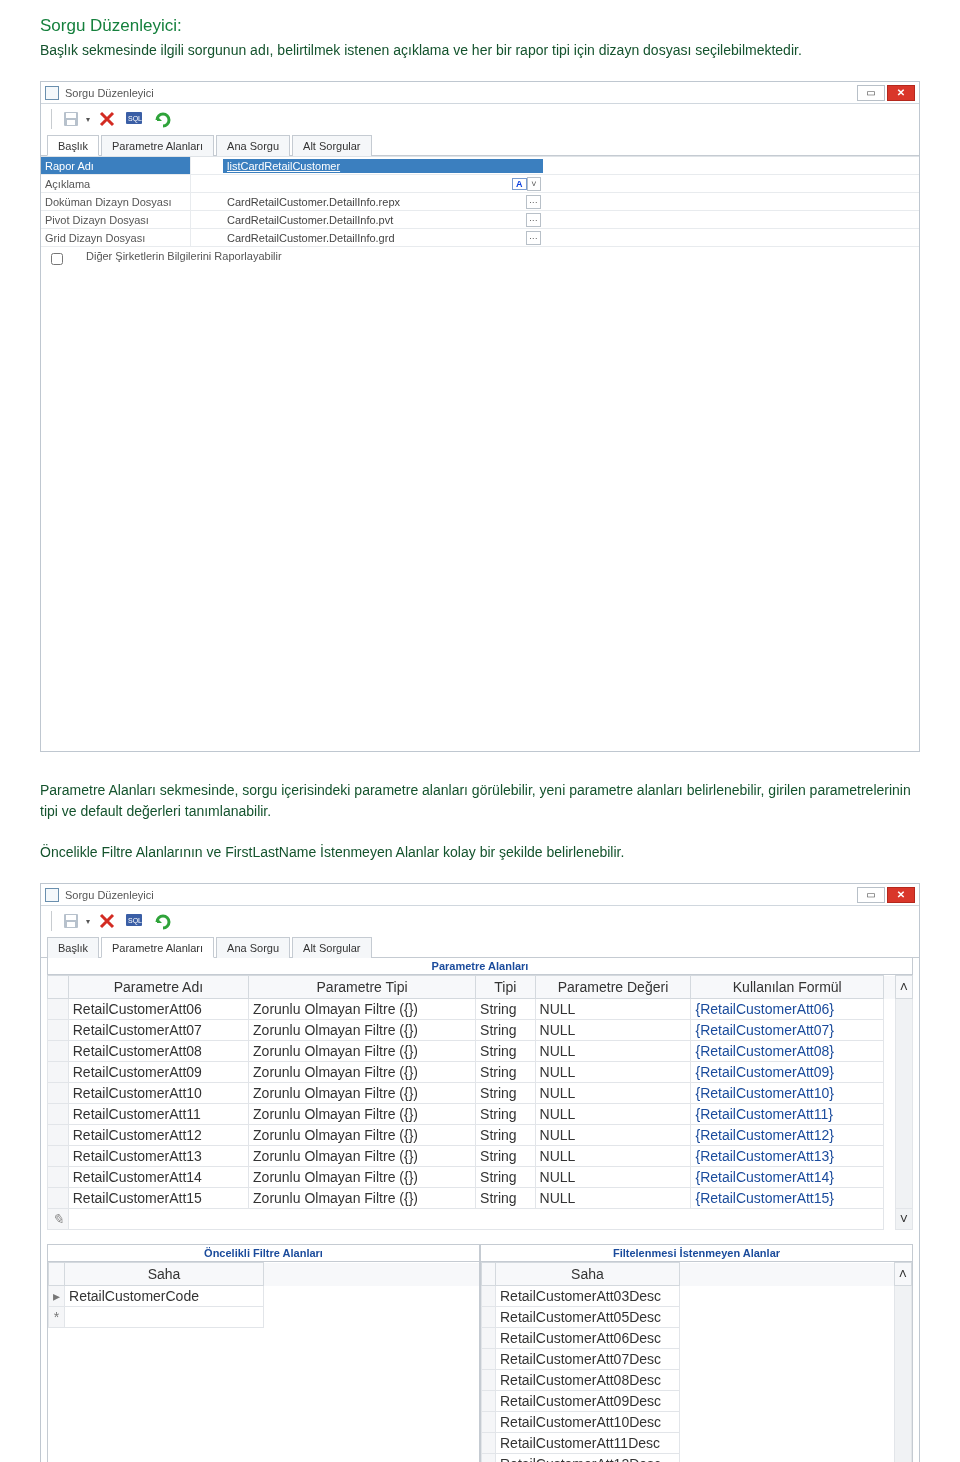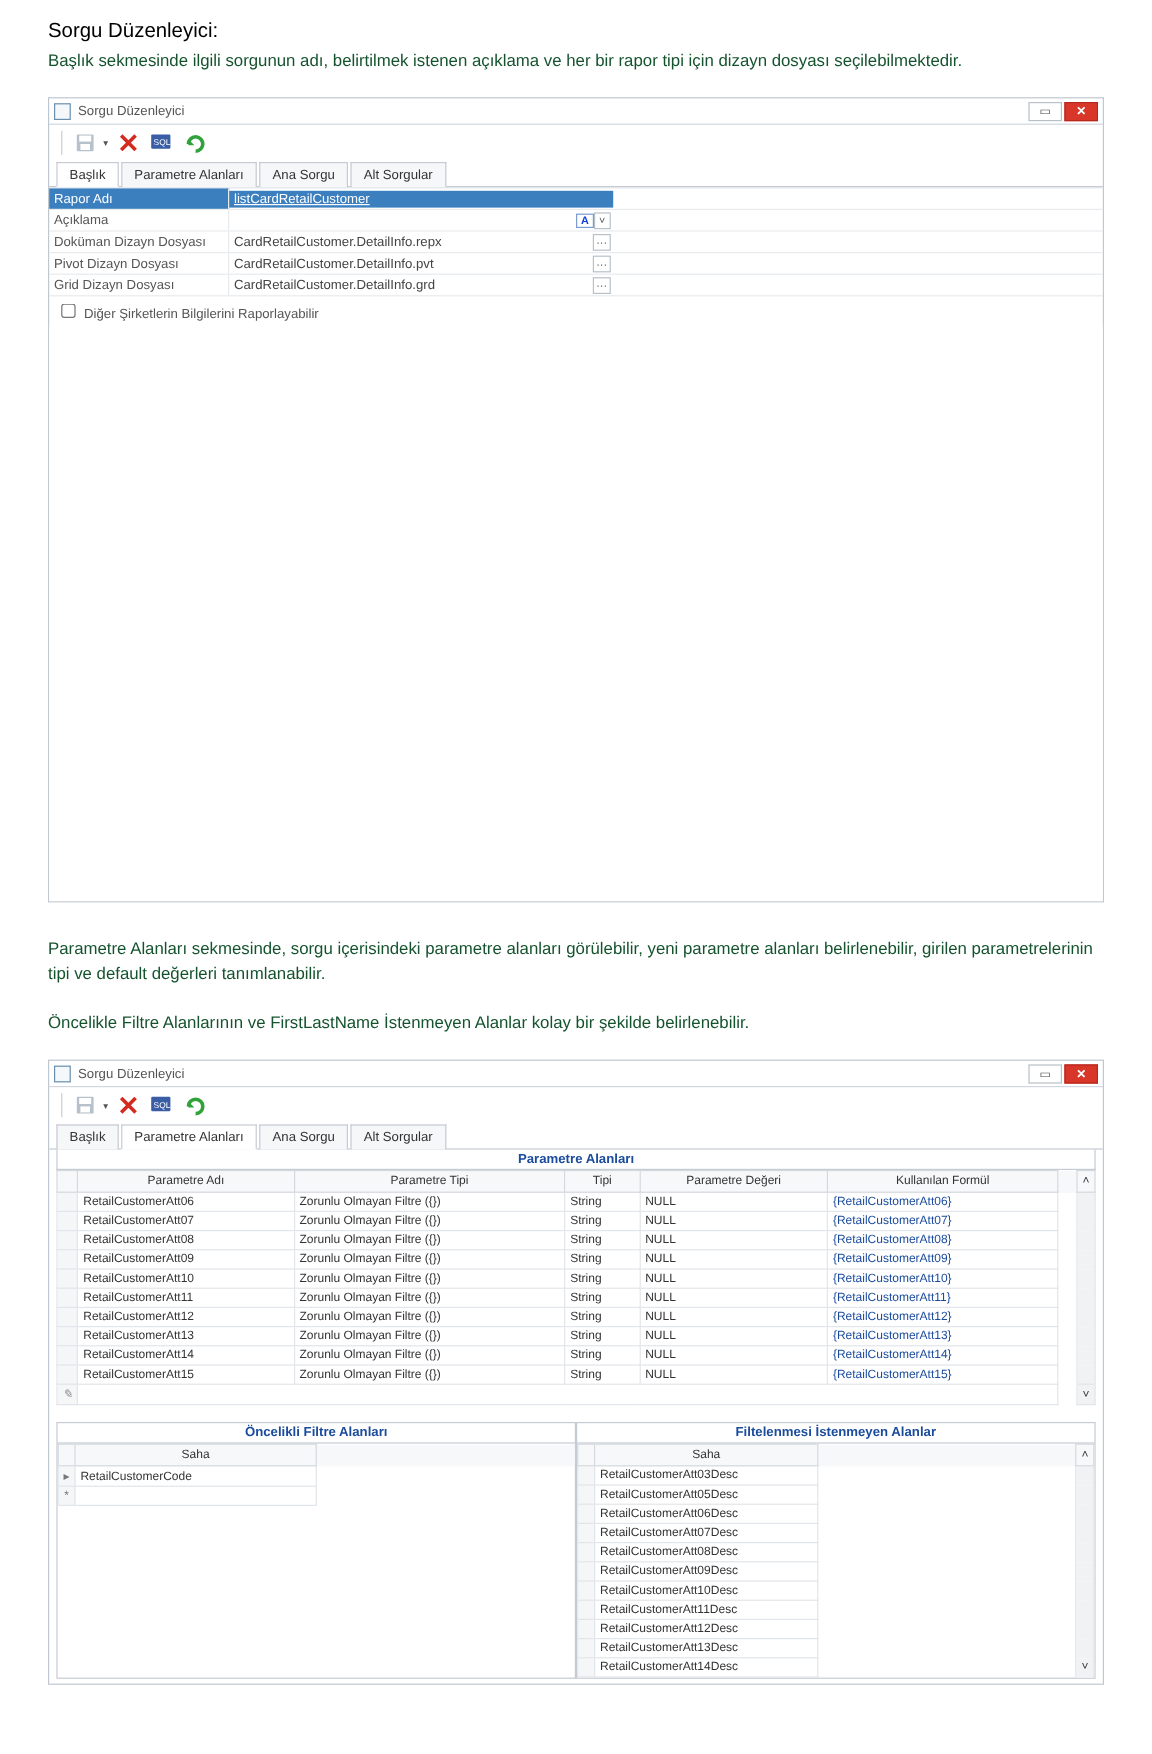--- a/index.html
+++ b/index.html
@@ -6,21 +6,21 @@
   body {
     margin: 0;
     background: #fff;
     font-family: "Segoe UI", Arial, sans-serif;
     font-size: 12px;
     color: #333;
     width: 960px;
     padding: 16px 40px;
   }
   .doc-heading {
-    color: #000000;
+    color: #15803d;
     font-size: 17px;
     font-weight: 400;
     margin: 0 0 4px 0;
   }
   .doc-para {
     color: #14532d;
     font-size: 14px;
     margin: 0 0 20px 0;
     line-height: 1.5;
   }
@@ -105,20 +105,21 @@
   
   .form-grid {
     border-top: 1px solid #dfe3e7;
     font-size: 11px;
   }
   .form-row {
     display: flex;
     border-bottom: 1px solid #e8ebee;
     height: 18px;
     align-items: stretch;
+    gap: 32px;
   }
   .form-label {
     width: 150px;
     padding: 1px 4px;
     border-right: 1px solid #e8ebee;
     color: #555;
     display: flex; align-items: center;
   }
   .form-value {
     flex: 1;
@@ -150,21 +151,21 @@
     margin-right: 2px;
     font-size: 9px;
     color: #555;
     display:flex; align-items:center; justify-content:center;
     background:#fff;
   }
   .form-row.sel .form-value { max-width: 320px; }
   .form-value.limited { max-width: 320px; }
   .form-check {
     padding: 3px 6px;
-    display:flex; align-items:flex-end; gap:4px;
+    display:flex; align-items:flex-start; gap:20px;
     font-size:11px;
     color:#555;
   }
   .form-check input { width:12px; height:12px; }
   .form-blank {
     height: 480px;
     background:#fff;
   }
 
   
@@ -174,21 +175,21 @@
     font-weight:bold;
     color:#1a4b9c;
     font-size:11px;
     padding:2px 0;
     border:1px solid #c5cbd2;
     border-top:none;
   }
   table.grid {
     border-collapse: collapse;
     width: 100%;
-    font-size: 10px;
+    font-size: 14px;
     color:#333;
     border-radius:32px;
   }
   table.grid th {
     background: #f7f8fa;
     border: 1px solid #d4d9de;
     font-weight: normal;
     padding: 3px 4px;
     color:#333;
     text-align:center;

